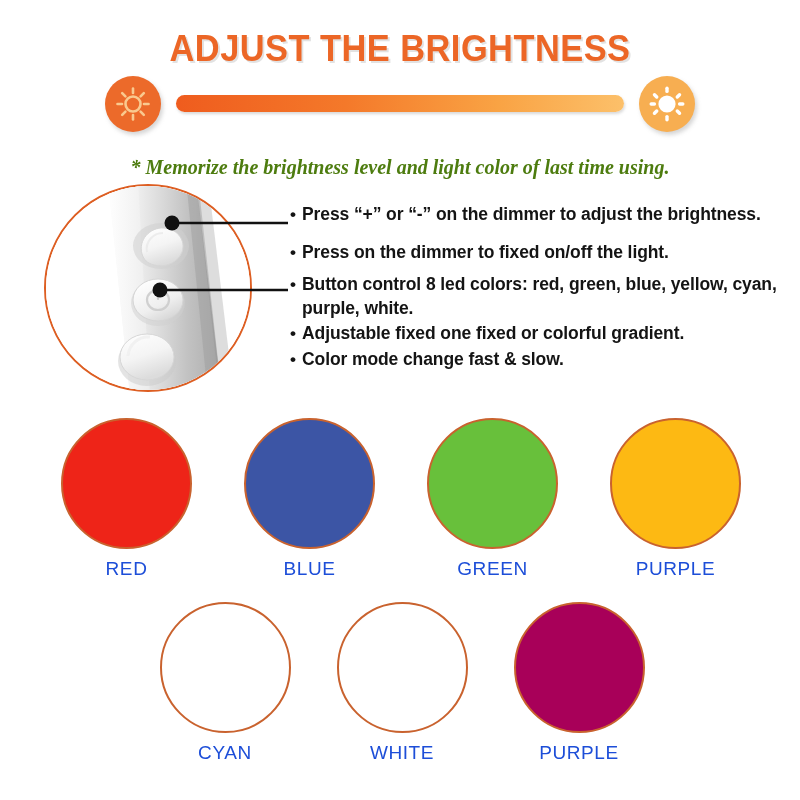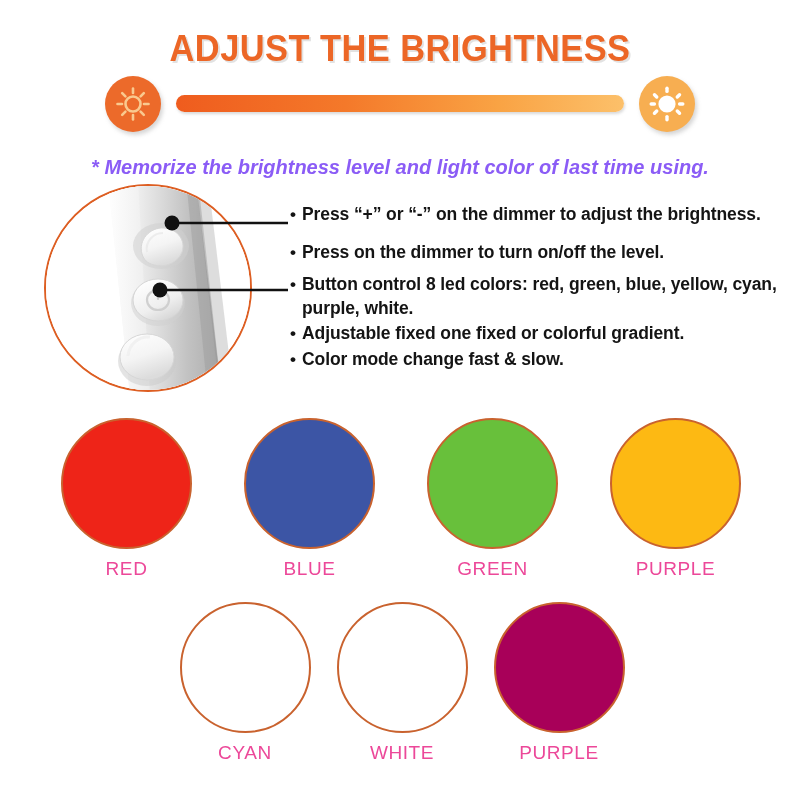--- a/index.html
+++ b/index.html
@@ -150,42 +150,42 @@
     position: absolute;
     left: 0;
     top: 418px;
     width: 800px;
   }
   .swatch-row {
     display: flex;
     justify-content: center;
   }
   .swatch-row.row1 { gap: 48px; padding-left: 2px; }
-  .swatch-row.row2 { gap: 22px; margin-top: 22px; padding-left: 4px; }
+  .swatch-row.row2 { gap: 42px; margin-top: 22px; padding-left: 4px; }
 
   .swatch {
     width: 135px;
     display: flex;
     flex-direction: column;
     align-items: center;
   }
   .swatch .disc {
     width: 131px;
     height: 131px;
     border-radius: 50%;
     border: 2px solid #c9622e;
     box-sizing: border-box;
   }
   .swatch .name {
     margin-top: 9px;
     font-family: "Liberation Sans", sans-serif;
     font-size: 19px;
     font-weight: normal;
     letter-spacing: 0.6px;
-    color: #ec4899;
+    color: #1d4ed8;
     white-space: nowrap;
   }
 </style>
 </head>
 <body>
 
 <div id="page">
 
   <div class="header">
 
@@ -222,21 +222,21 @@
             <rect x="14.9" y="16.6" width="3.4" height="6.6" rx="1.7" transform="rotate(-45 16.6 19.9)"></rect>
             <rect x="37.7" y="16.6" width="3.4" height="6.6" rx="1.7" transform="rotate(45 39.4 19.9)"></rect>
             <rect x="14.9" y="32.8" width="3.4" height="6.6" rx="1.7" transform="rotate(45 16.6 36.1)"></rect>
             <rect x="37.7" y="32.8" width="3.4" height="6.6" rx="1.7" transform="rotate(-45 39.4 36.1)"></rect>
           </g>
         </svg>
       </div>
 
     </div>
 
-    <div class="subtitle" style="color: #8b5cf6;">* Memorize the brightness level and light color of last time using.</div>
+    <div class="subtitle" style="color: #4d7c0f; font-family: Liberation Serif, serif;">* Memorize the brightness level and light color of last time using.</div>
   </div>
 
   <div class="photo-circle">
     <svg class="device-svg" viewBox="0 0 204 204">
       <defs>
         <linearGradient id="bodyGrad" x1="0" y1="0" x2="1" y2="0">
           <stop offset="0%" stop-color="#fafafa"></stop>
           <stop offset="22%" stop-color="#f2f2f2"></stop>
           <stop offset="48%" stop-color="#d9d9d9"></stop>
           <stop offset="70%" stop-color="#c2c2c2"></stop>
@@ -297,21 +297,21 @@
 
   <div class="bullets">
 
     <div class="bullet gap-top">
       <span class="dot">•</span>
       <span class="txt">Press “+” or “-” on the dimmer to adjust the brightness.</span>
     </div>
 
     <div class="bullet" style="margin-top:14px;">
       <span class="dot">•</span>
-      <span class="txt">Press on the dimmer to turn on/off the level.</span>
+      <span class="txt">Press on the dimmer to fixed on/off the light.</span>
     </div>
 
     <div class="bullet tight">
       <span class="dot">•</span>
       <span class="txt">Button control 8 led colors: red, green, blue, yellow, cyan, purple, white.</span>
     </div>
 
     <div class="bullet tight">
       <span class="dot">•</span>
       <span class="txt">Adjustable fixed one fixed or colorful gradient.</span>

